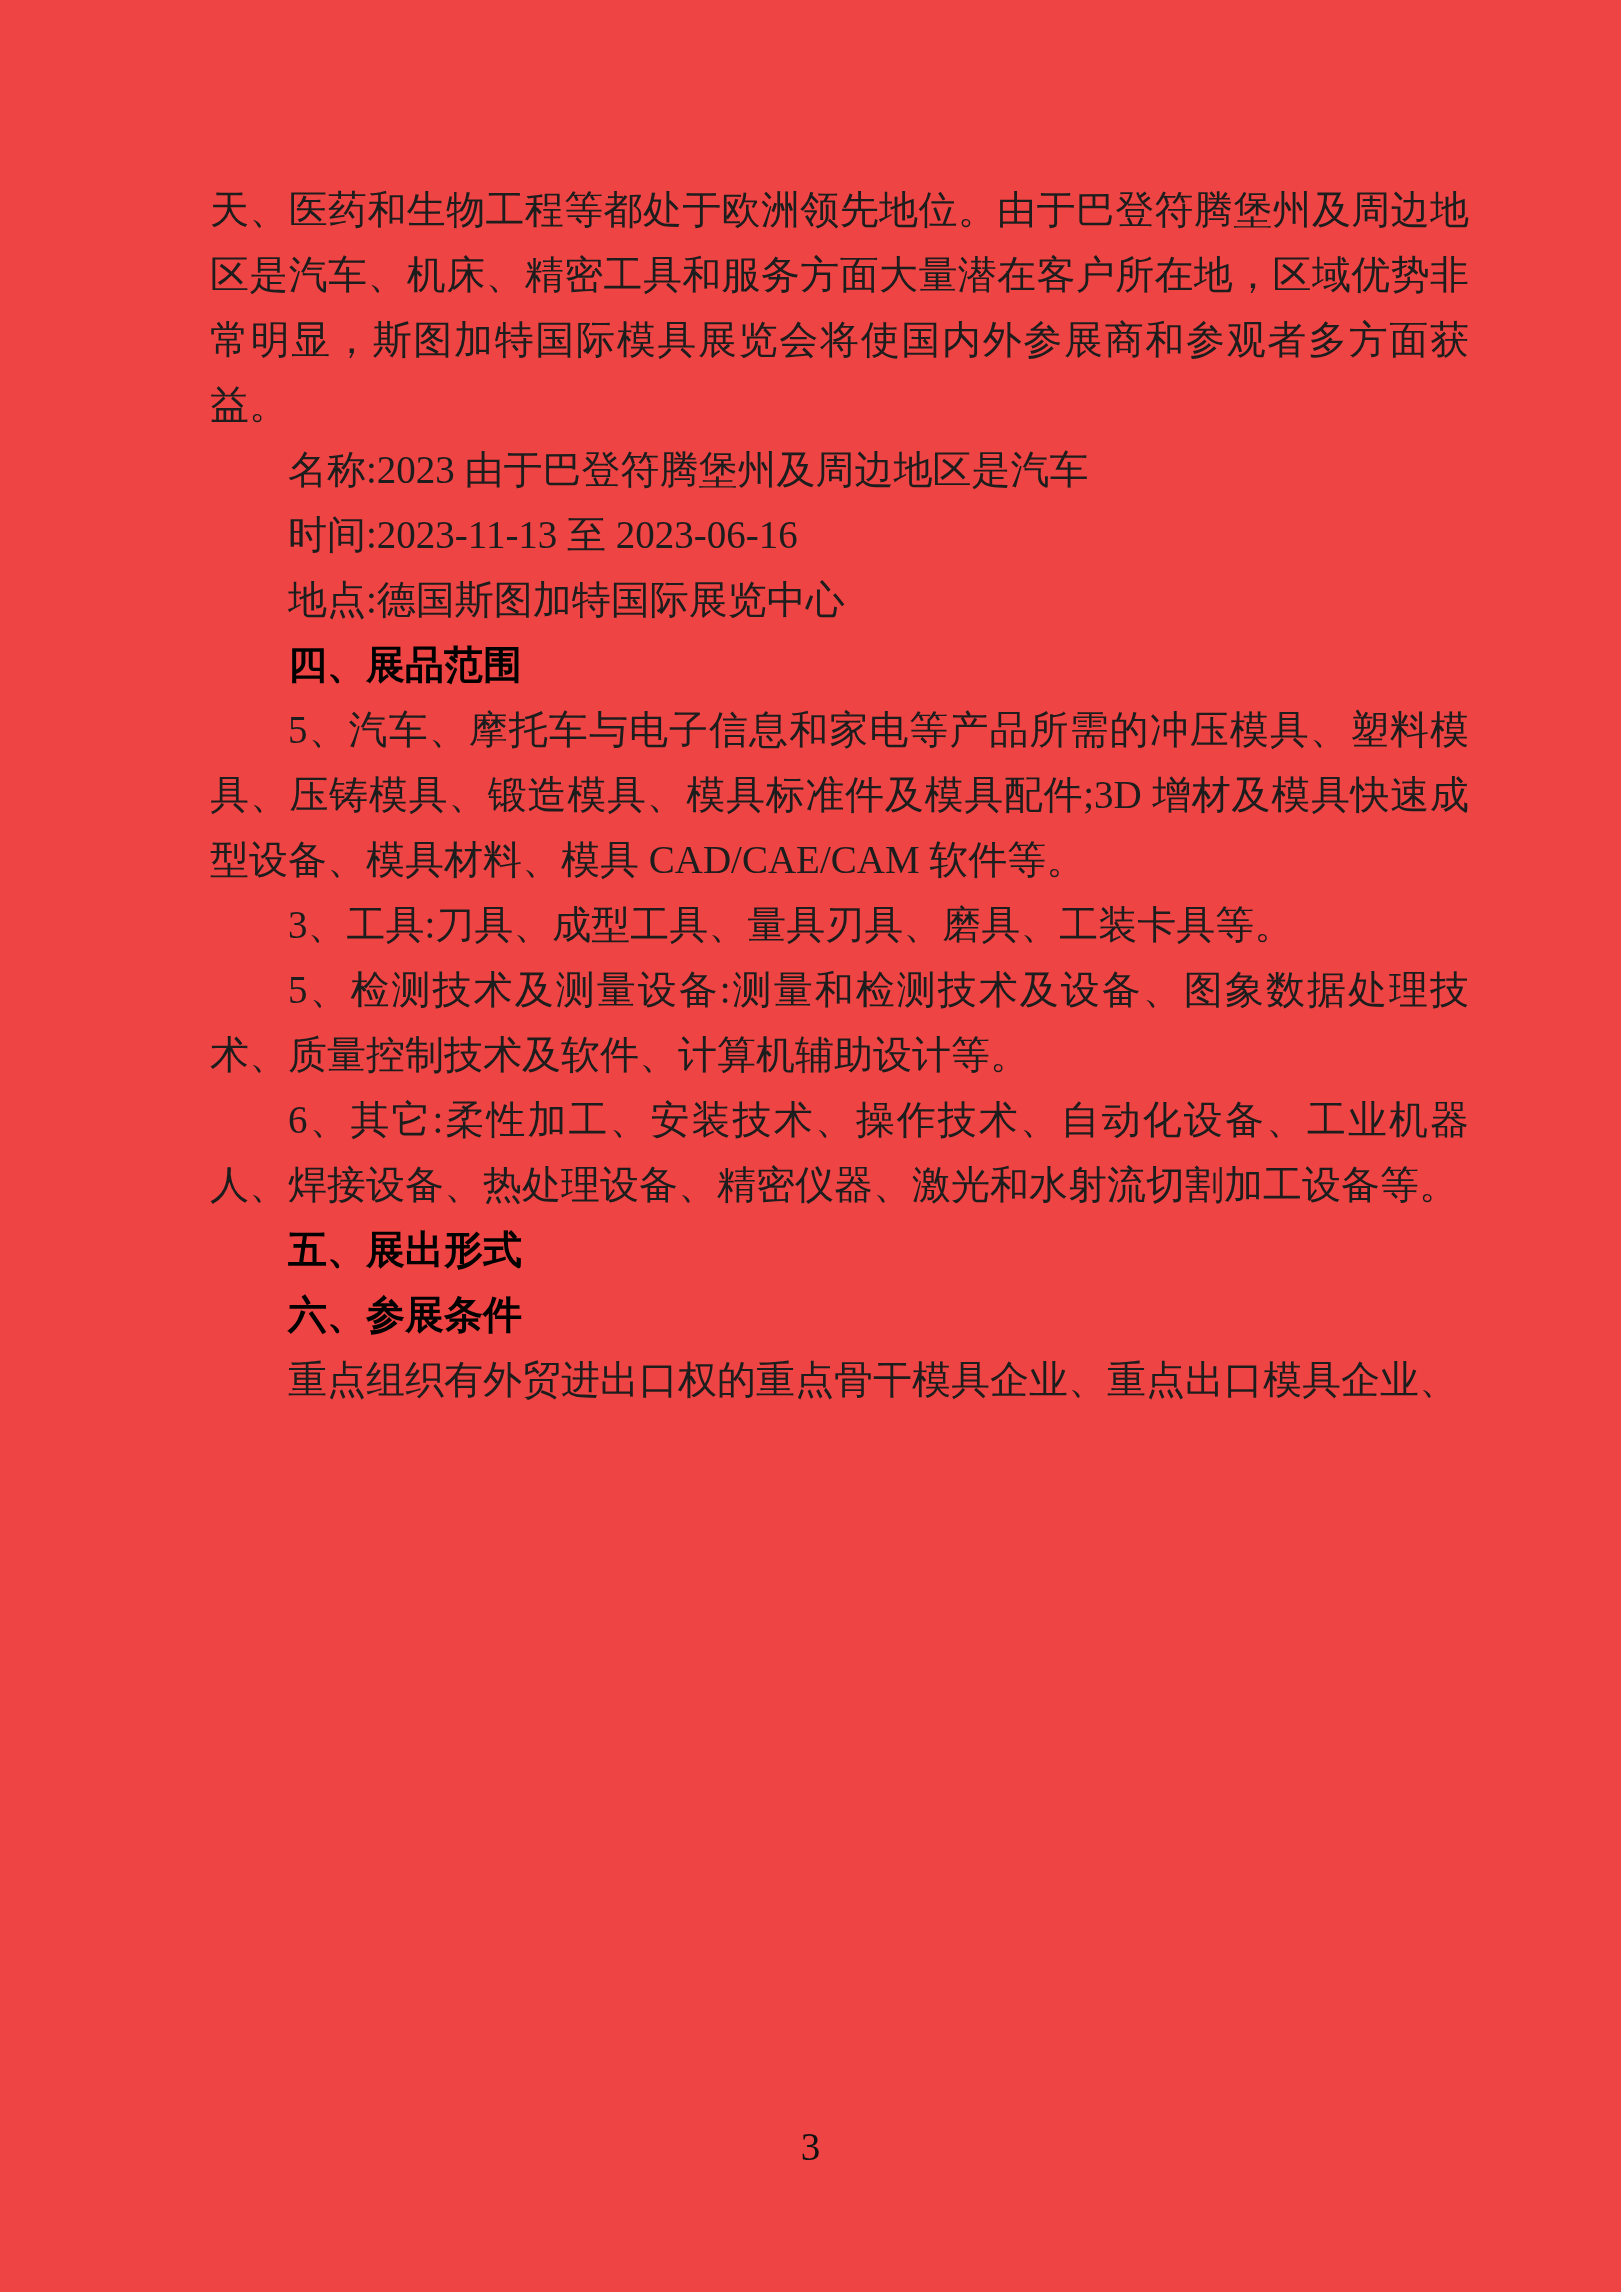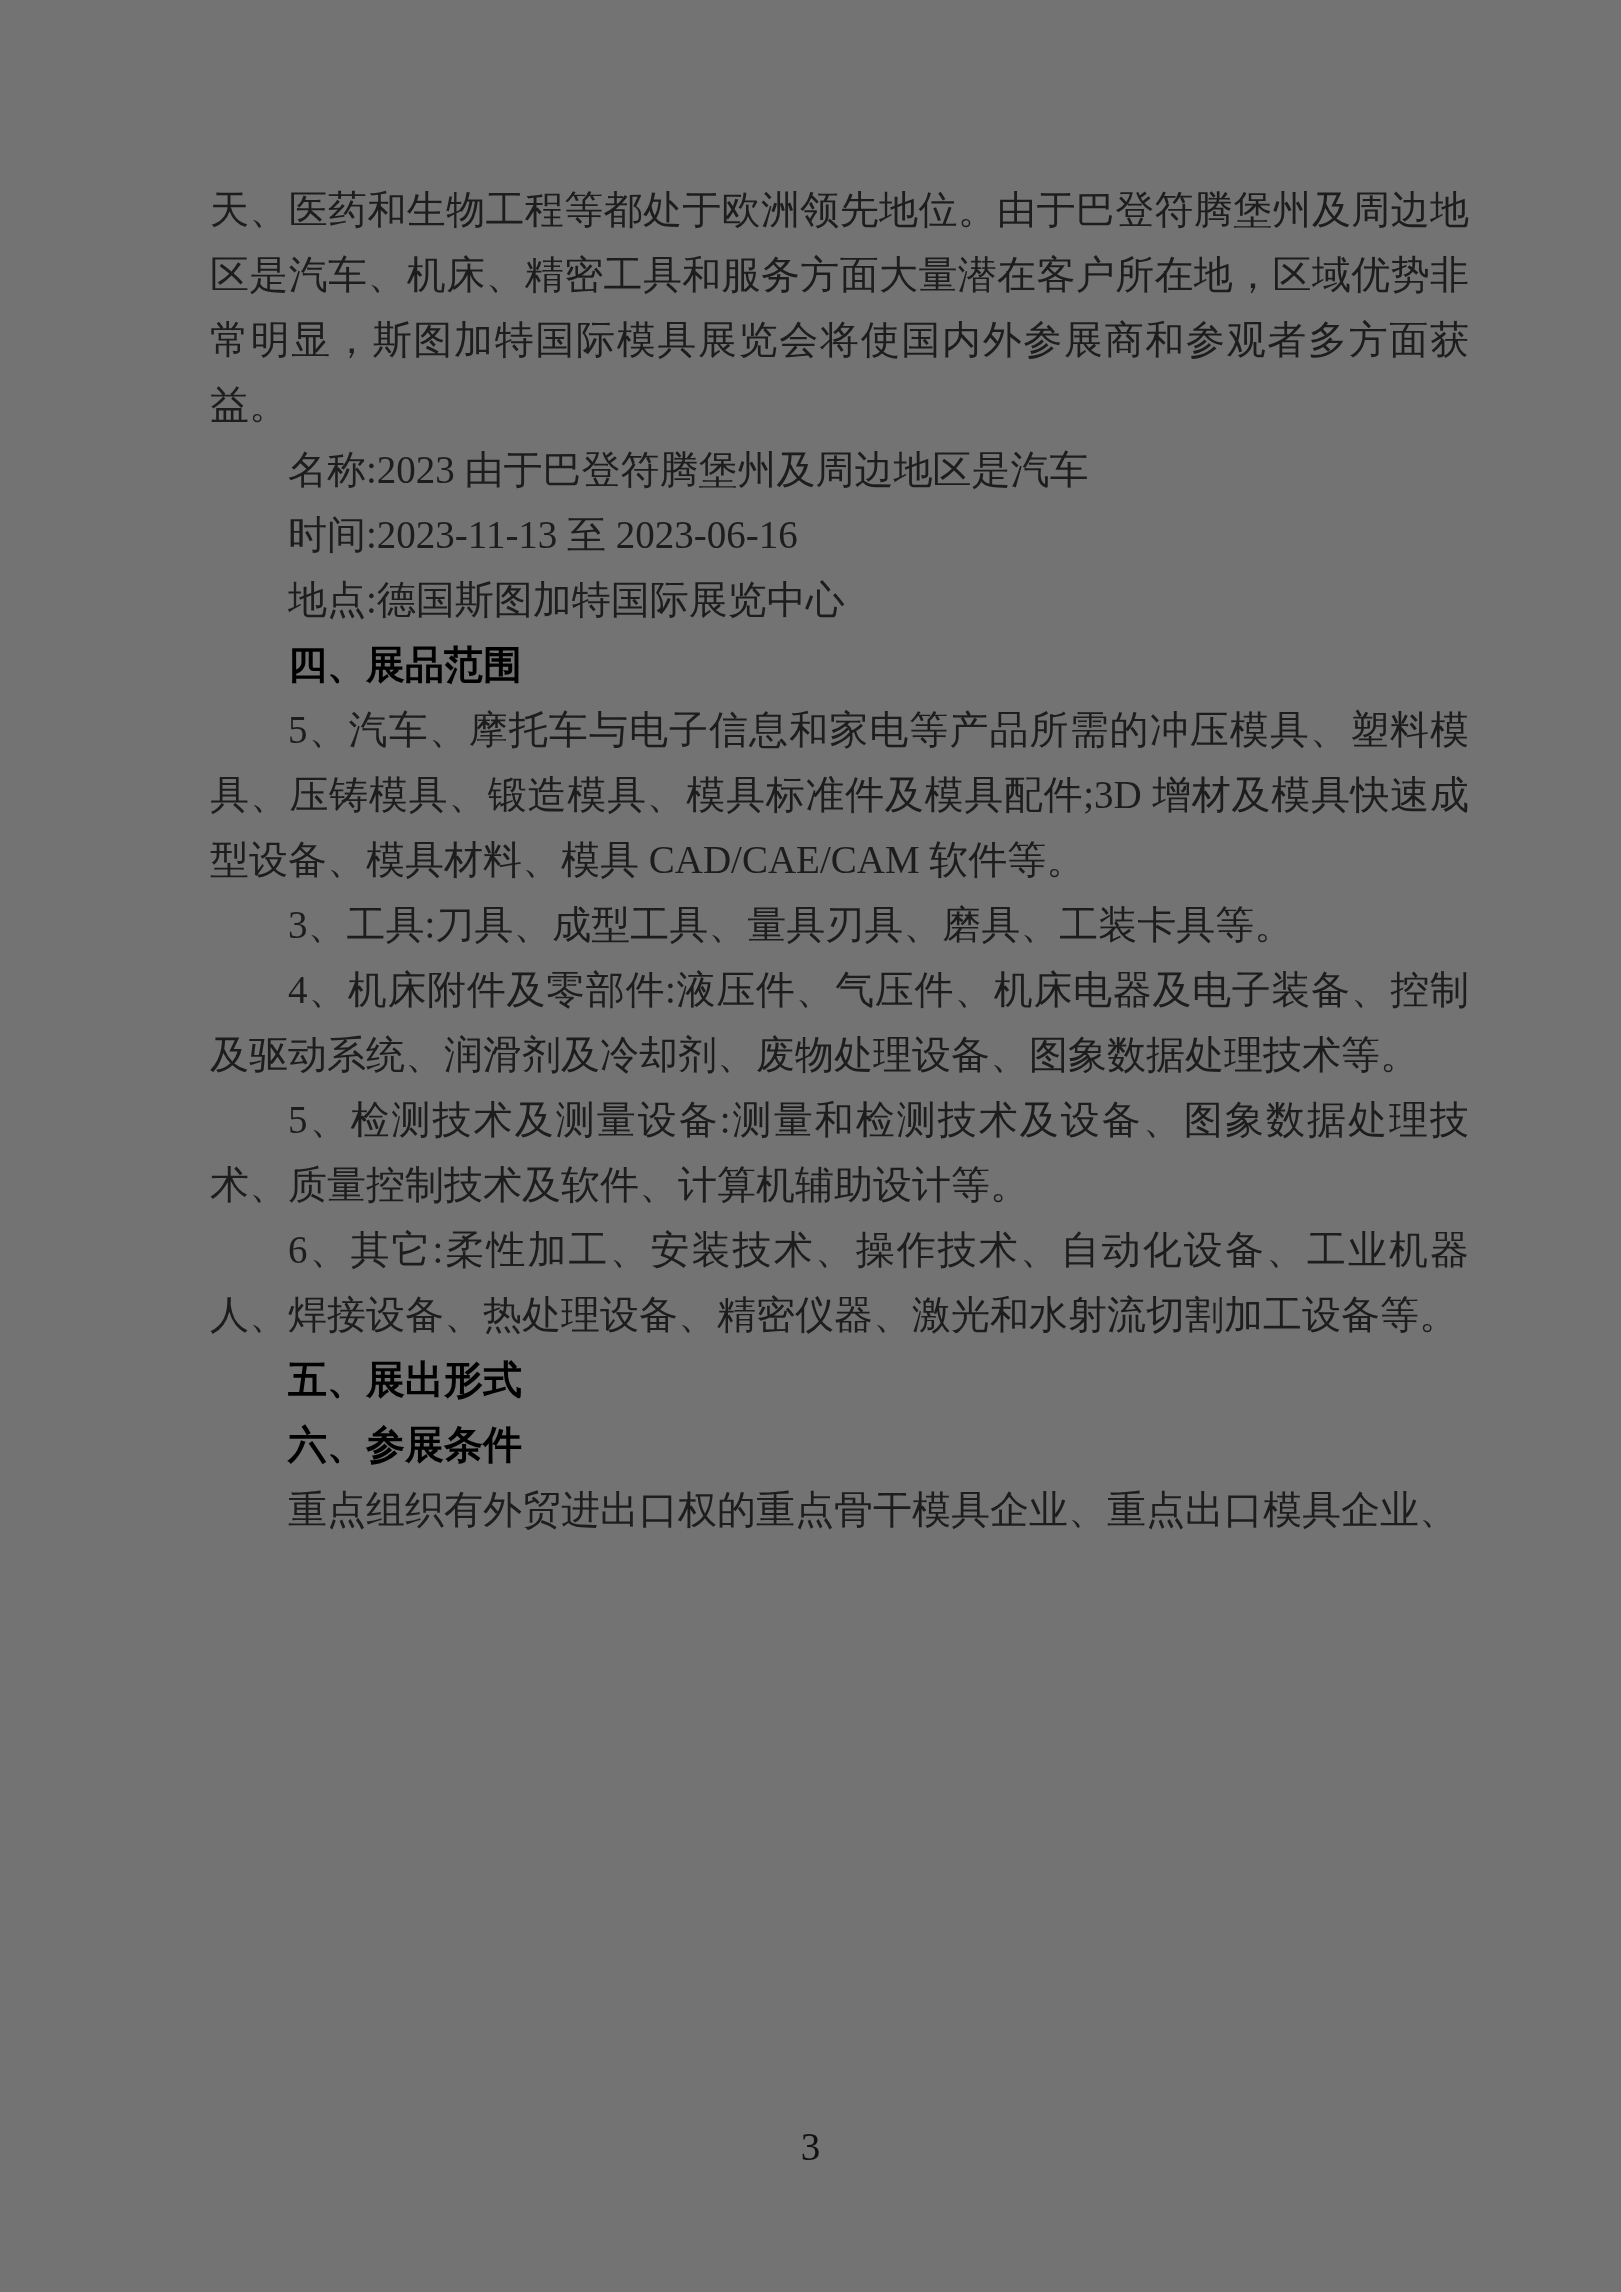--- a/index.html
+++ b/index.html
@@ -4,21 +4,21 @@
 <style>
   html, body {
     margin: 0;
     padding: 0;
     background: #ffffff;
   }
   .page {
     position: relative;
     width: 1621px;
     height: 2293px;
-    background: #737373;
+    background: #ef4444;
     overflow: hidden;
     font-family: "Liberation Serif", "DejaVu Serif", serif;
   }
   .content {
     position: absolute;
     left: 210px;
     top: 177px;
     width: 1259px;
     font-size: 39px;
     line-height: 65px;
@@ -59,21 +59,20 @@
 
 <div class="page">
   <div class="content" id="content">
       <div class="para no-indent">天、医药和生物工程等都处于欧洲领先地位。由于巴登符腾堡州及周边地区是汽车、机床、精密工具和服务方面大量潜在客户所在地，区域优势非常明显，斯图加特国际模具展览会将使国内外参展商和参观者多方面获益。</div>
       <div class="para">名称:2023 由于巴登符腾堡州及周边地区是汽车</div>
       <div class="para">时间:2023-11-13 至 2023-06-16</div>
       <div class="para">地点:德国斯图加特国际展览中心</div>
       <div class="heading">四、展品范围</div>
       <div class="para">5、汽车、摩托车与电子信息和家电等产品所需的冲压模具、塑料模具、压铸模具、锻造模具、模具标准件及模具配件;3D 增材及模具快速成型设备、模具材料、模具 CAD/CAE/CAM 软件等。</div>
       <div class="para">3、工具:刀具、成型工具、量具刃具、磨具、工装卡具等。</div>
-      <div class="para">4、机床附件及零部件:液压件、气压件、机床电器及电子装备、控制及驱动系统、润滑剂及冷却剂、废物处理设备、图象数据处理技术等。</div>
       <div class="para">5、检测技术及测量设备:测量和检测技术及设备、图象数据处理技术、质量控制技术及软件、计算机辅助设计等。</div>
       <div class="para">6、其它:柔性加工、安装技术、操作技术、自动化设备、工业机器人、焊接设备、热处理设备、精密仪器、激光和水射流切割加工设备等。</div>
       <div class="heading">五、展出形式</div>
       <div class="heading">六、参展条件</div>
       <div class="para">重点组织有外贸进出口权的重点骨干模具企业、重点出口模具企业、</div>
     </div>
   <div class="footer">3</div>
 </div>
 
 

